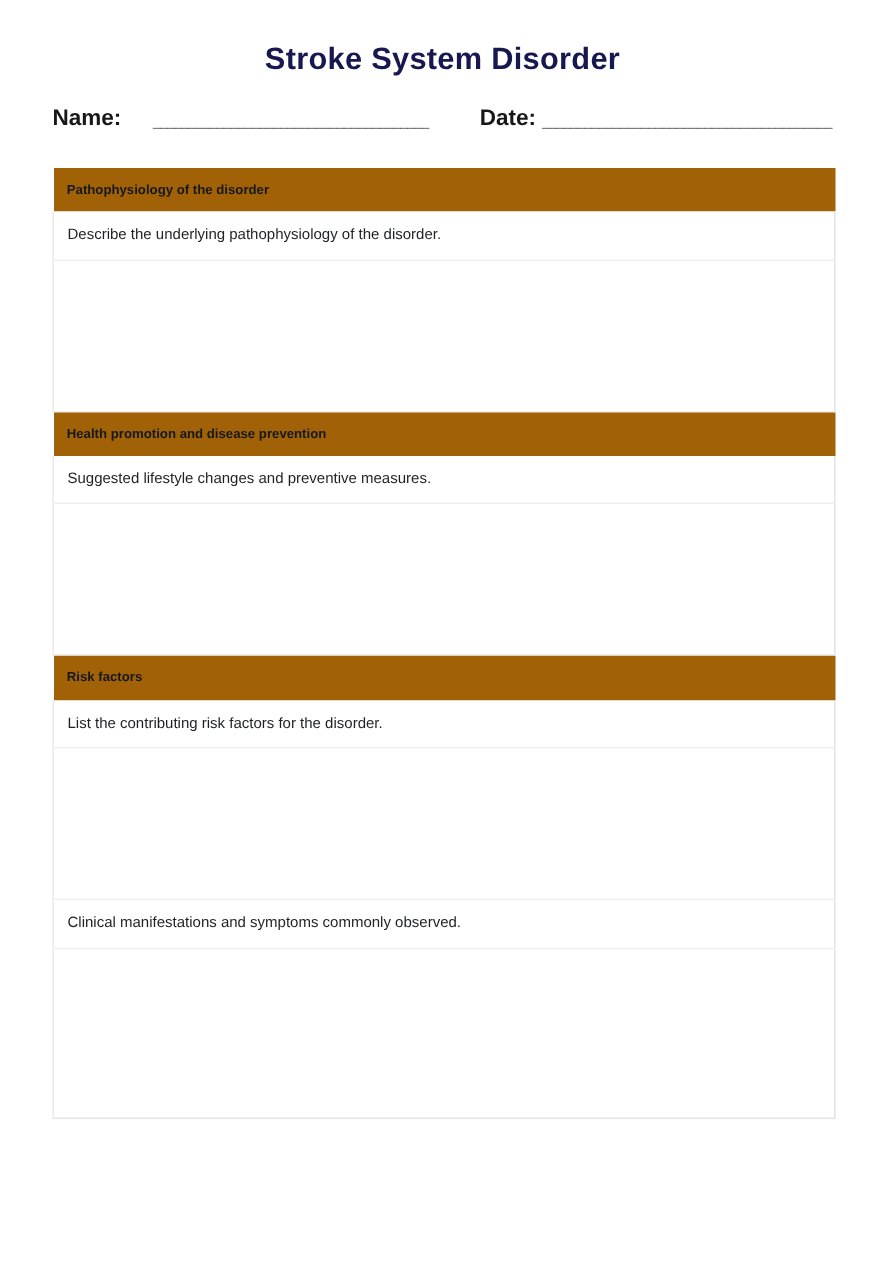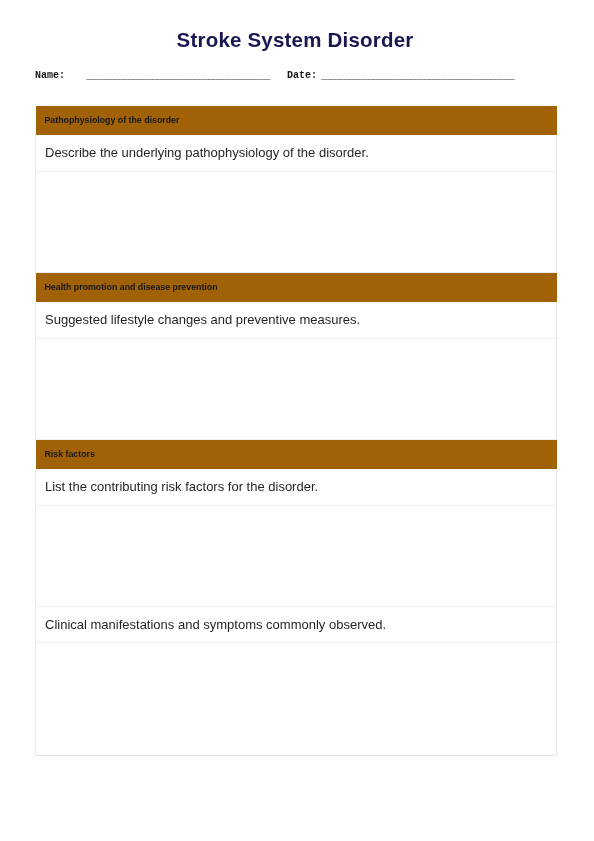--- a/index.html
+++ b/index.html
@@ -45,28 +45,27 @@
     font-size: 9.2px;
     font-weight: bold;
     color: #181818;
   }
   .meta-field {
     display: flex;
     align-items: flex-end;
     white-space: nowrap;
   }
   .meta-field.name-field { flex: 0 0 auto; }
-  .meta-field.date-field { flex: 0 0 auto; }
+  .meta-field.date-field { flex: 0 0 auto; margin-left: 17px; }
 
   .meta-label {
-    font-size: 10px;
+    font-size: 15px;
     font-weight: bold;
     color: #181818;
     padding-right: 4px;
-    font-family: Liberation Mono, monospace;
   }
   .meta-rule {
     font-size: 9.2px;
     font-weight: normal;
     color: #555555;
     letter-spacing: -0.4px;
     overflow: hidden;
     display: inline-block;
     line-height: 1;
   }
@@ -85,21 +84,21 @@
     padding: 9px 8px 9px 9px;
     font-size: 8.8px;
     font-weight: bold;
     color: #16181c;
     border: none;
     line-height: 1.3;
   }
   .form-table tr.prompt-row td {
     background: #ffffff;
     padding: 9px 8px 9px 9px;
-    font-size: 13px;
+    font-size: 10px;
     font-weight: normal;
     color: #1f2124;
     border-left: 1px solid #e9eaec;
     border-right: 1px solid #e2e3e5;
     border-bottom: 1px solid #eeeff1;
     line-height: 1.35;
   }
   .form-table tr.answer-row td {
     background: #ffffff;
     border-left: 1px solid #e9eaec;

